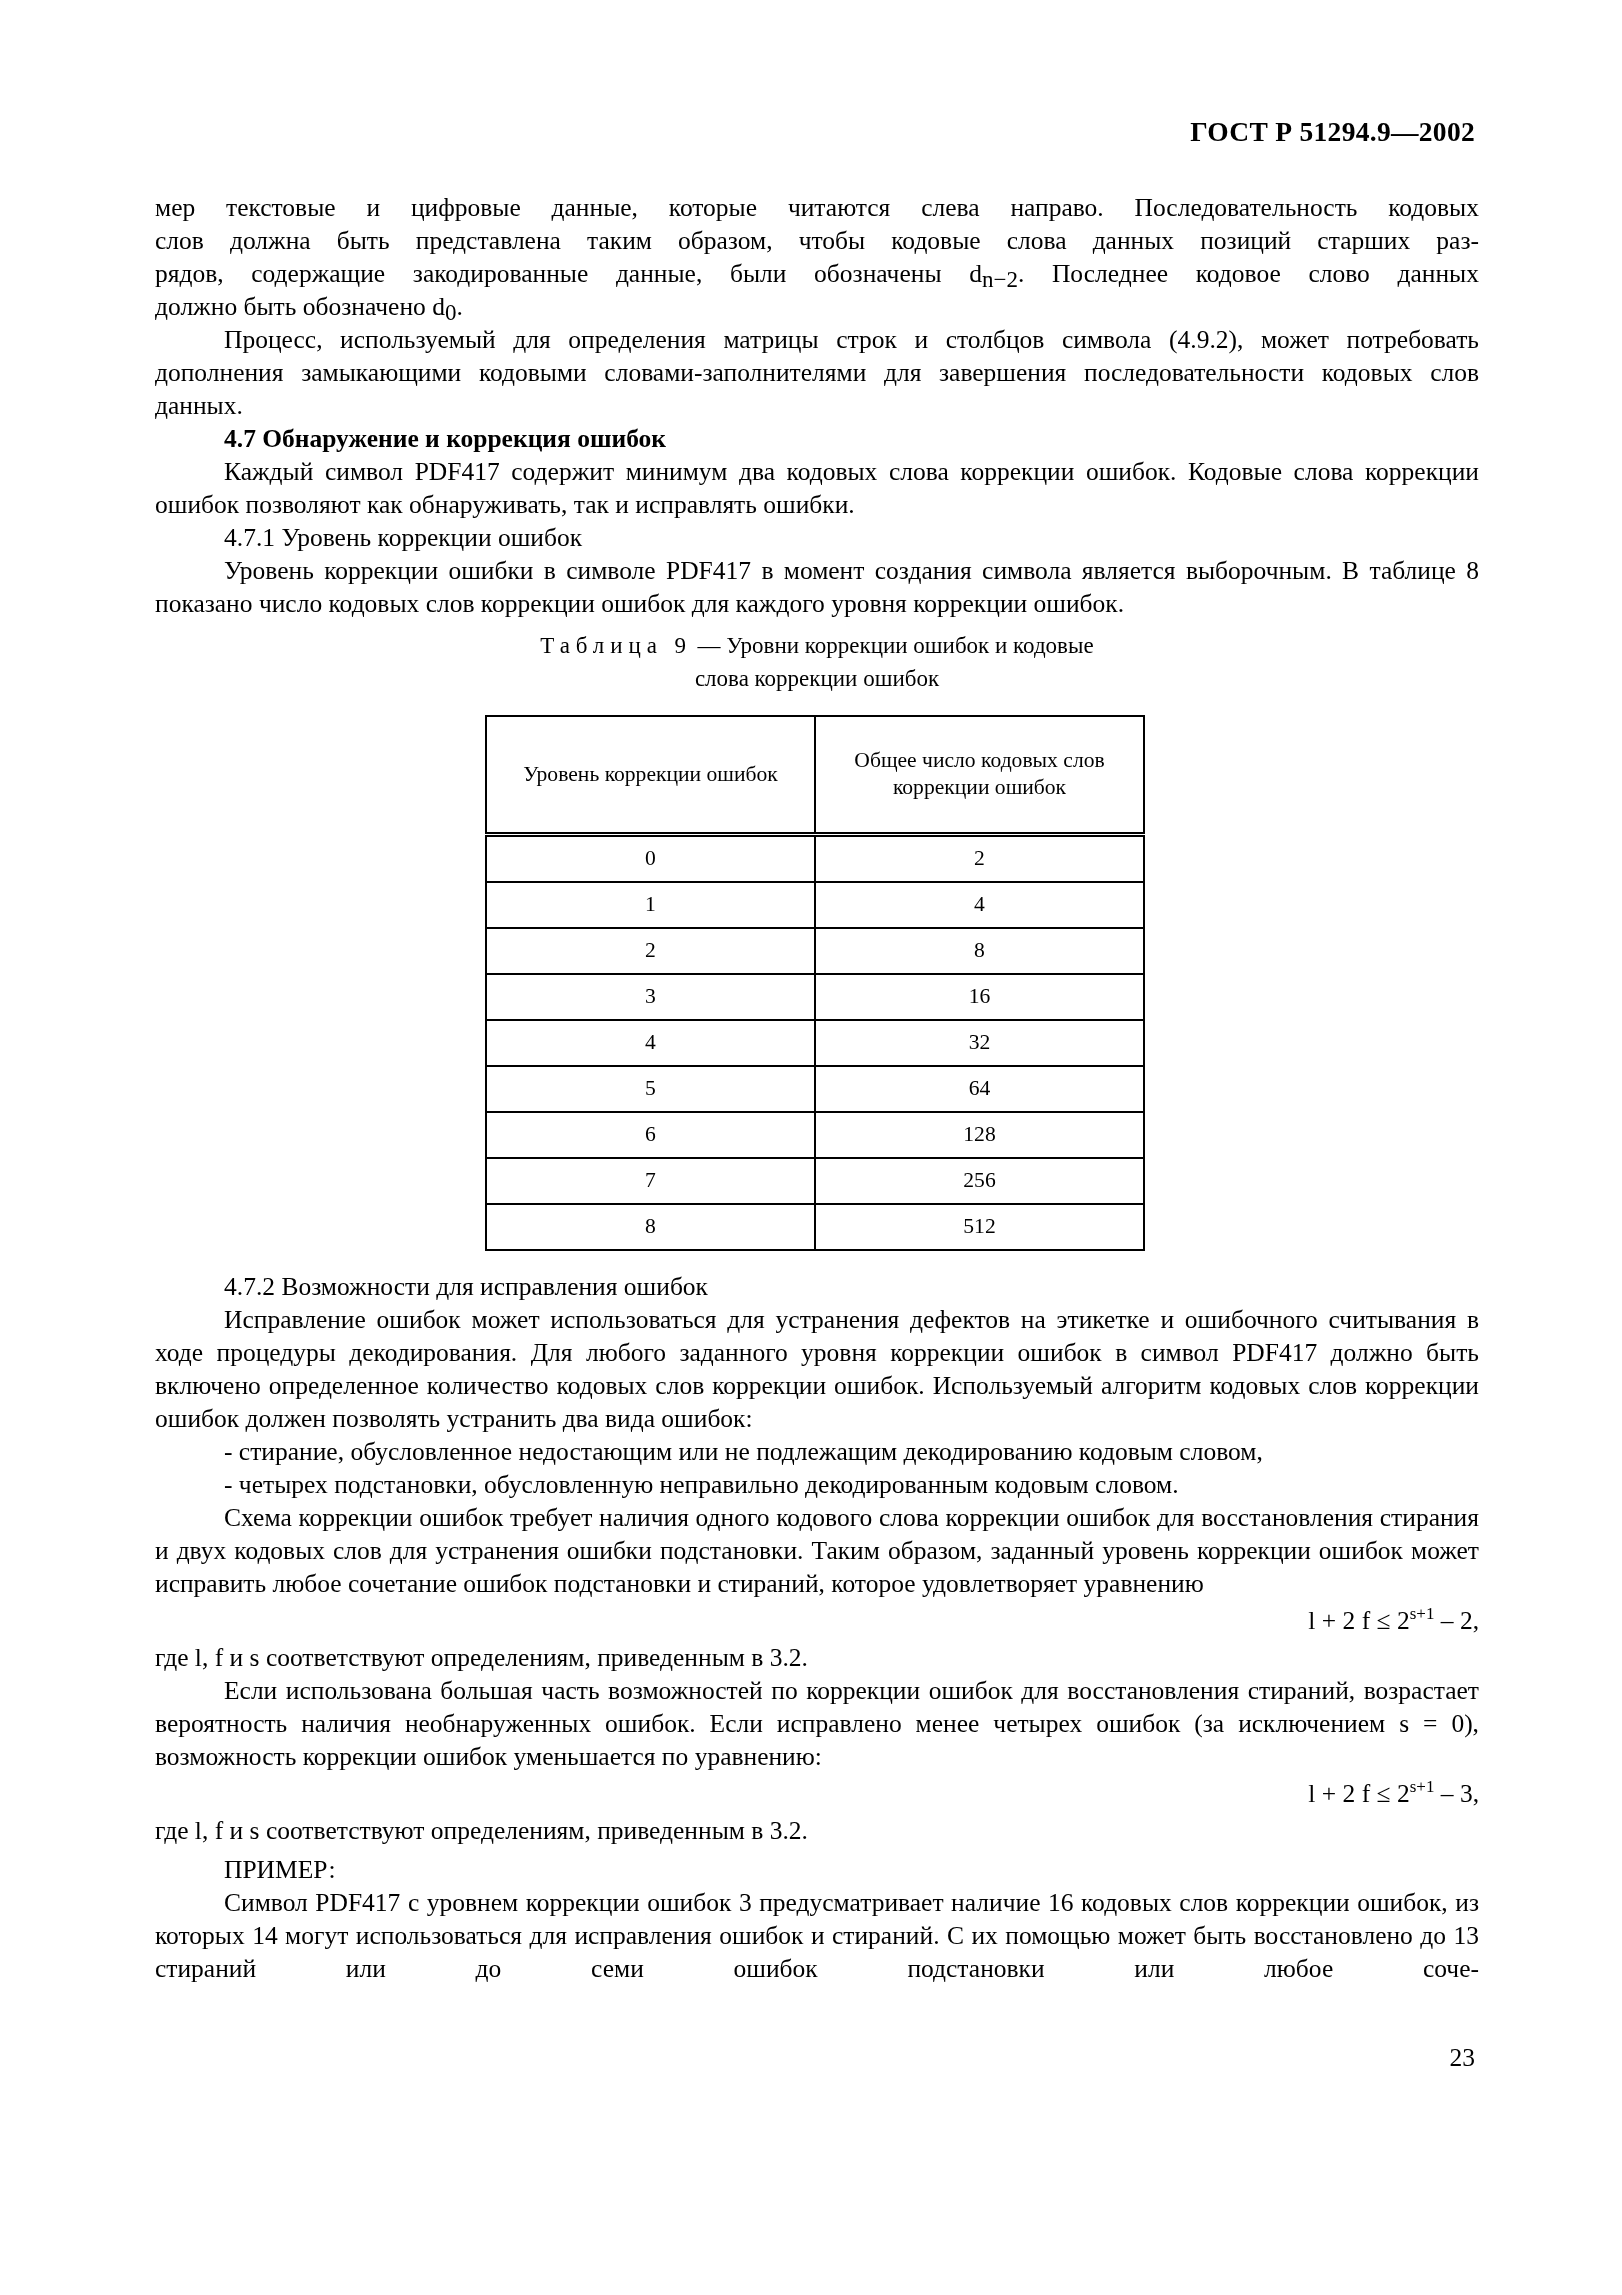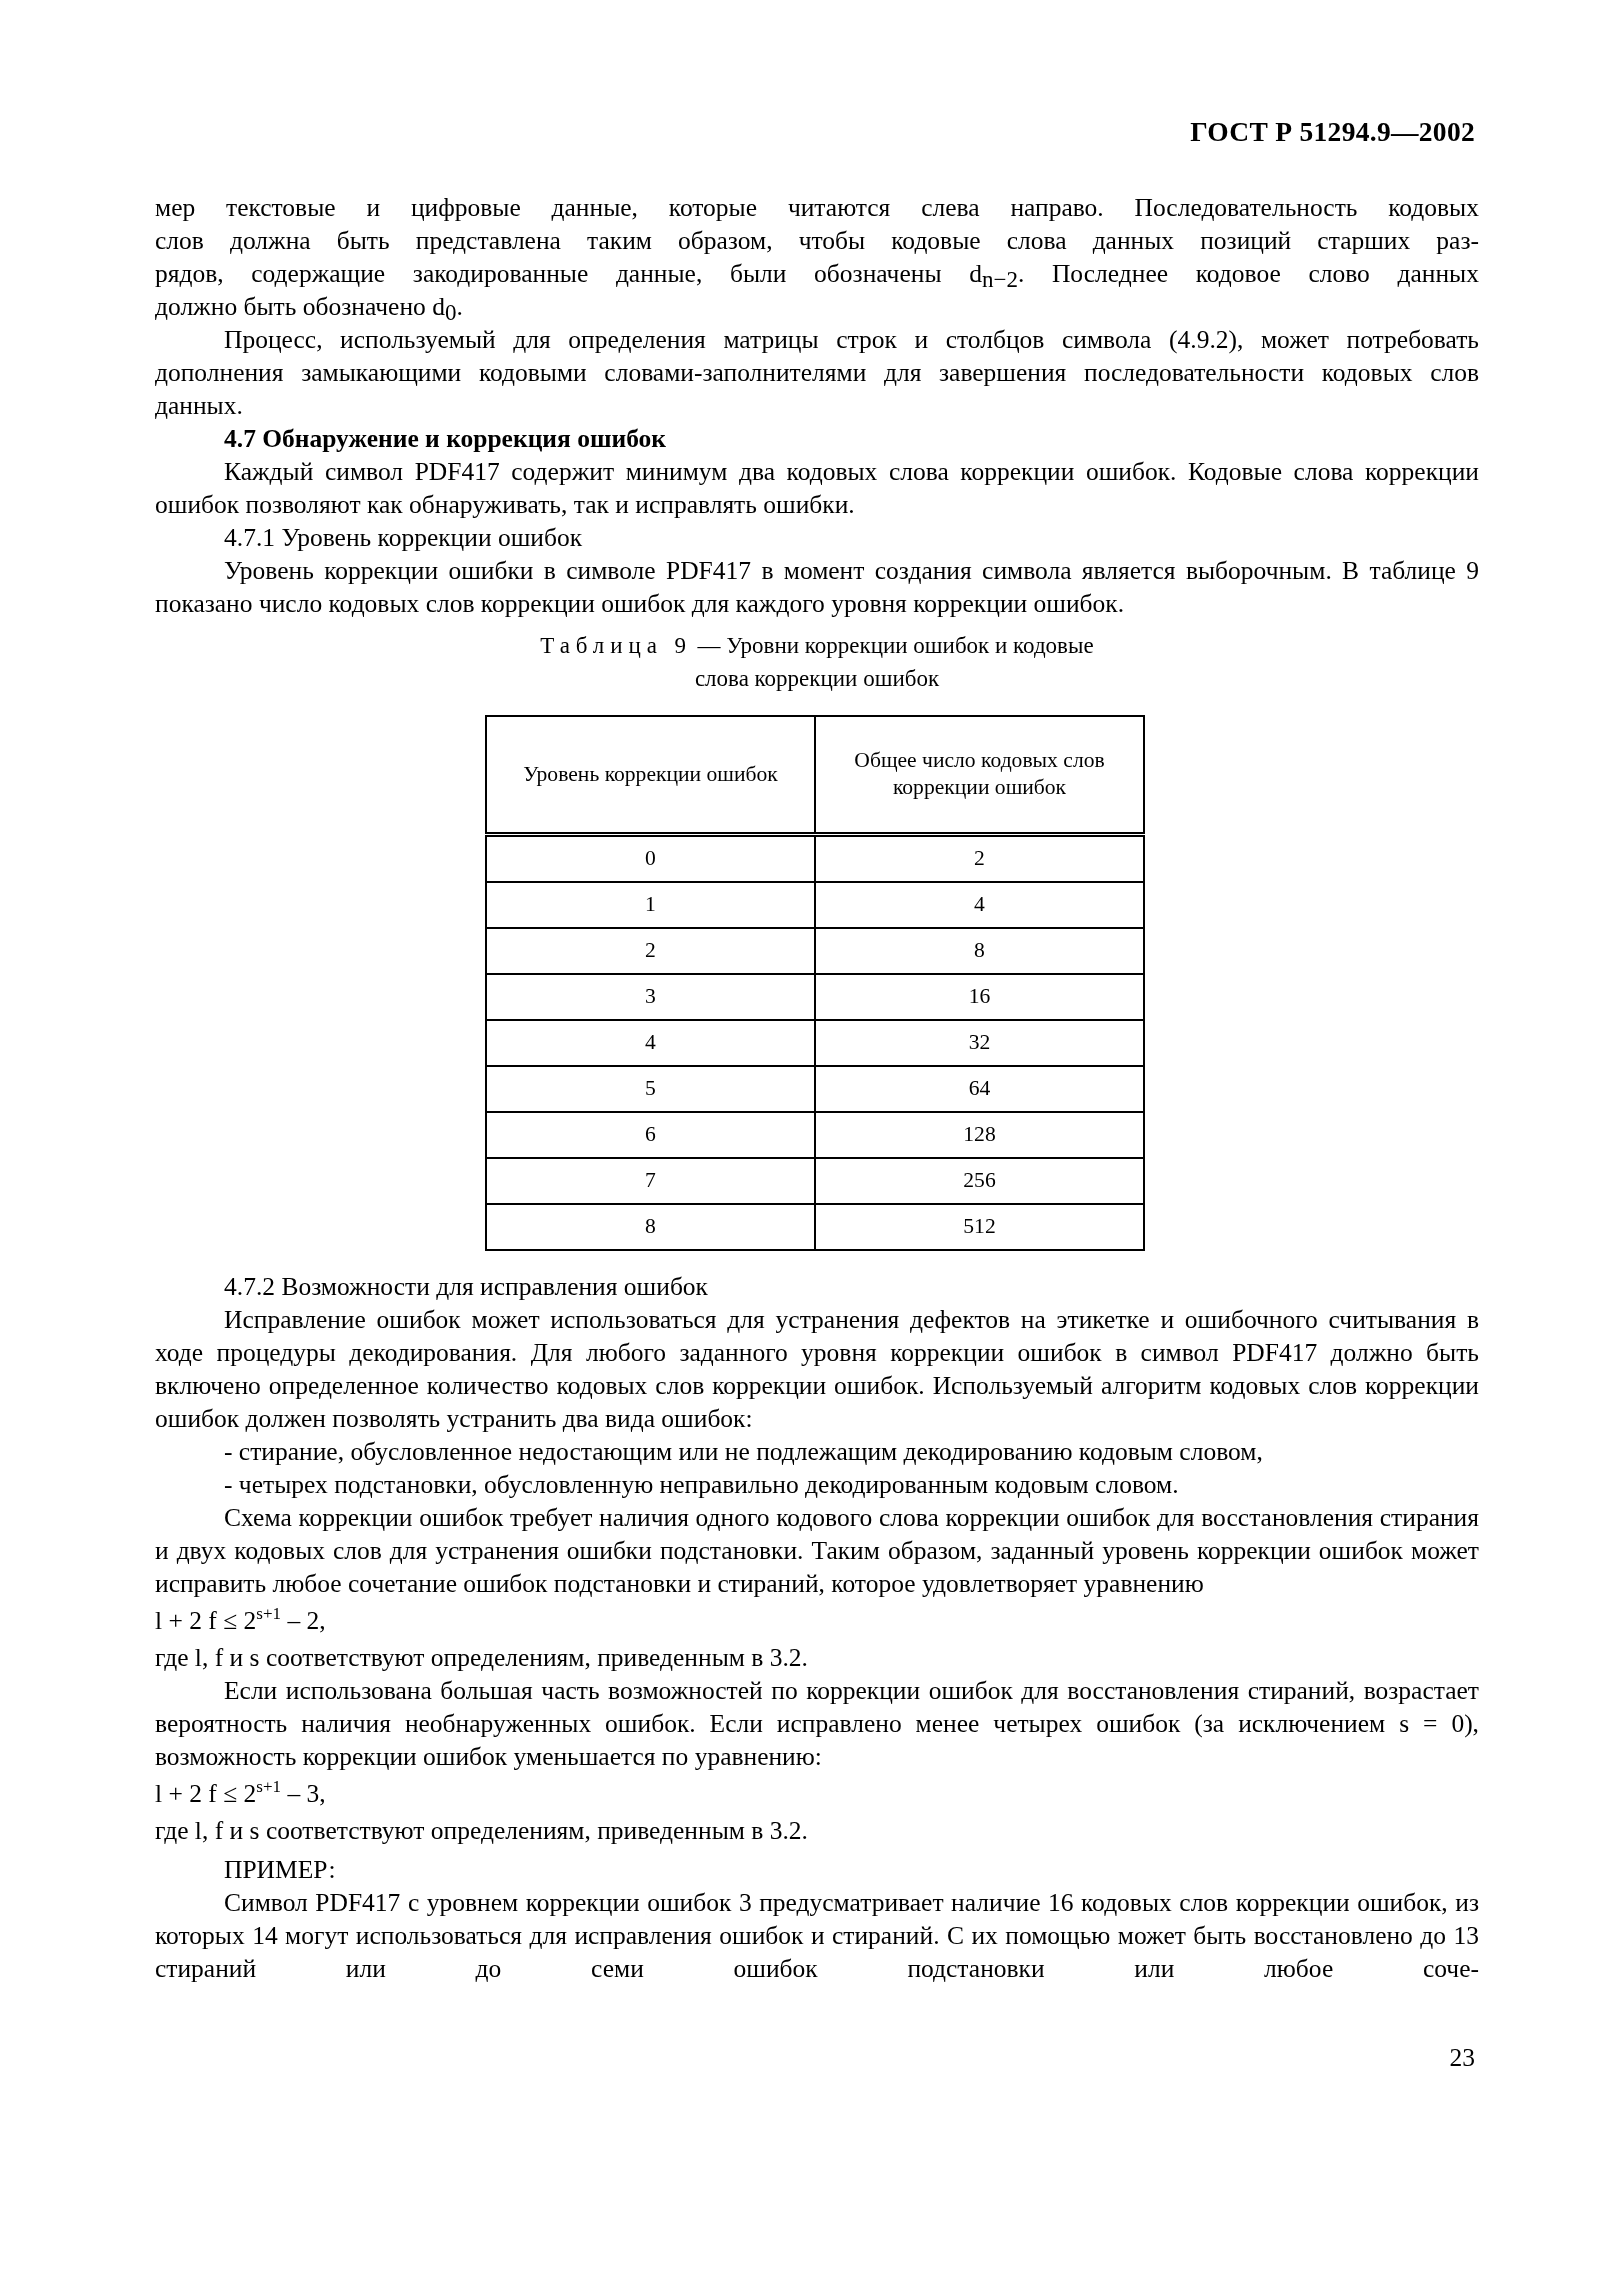--- a/index.html
+++ b/index.html
@@ -36,21 +36,21 @@
     font-size: 21.6px;
   }
   table.t9 th, table.t9 td {
     border: 2px solid #000; text-align: center; font-weight: normal;
   }
   table.t9 th { height: 115px; line-height: 27.5px; padding: 0 13px; }
   table.t9 thead tr { border-bottom: 5.9px double #000; }
   table.t9 thead th { border-bottom: 5.9px double #000; }
   table.t9 td { height: 42px; }
   table.t9 td.c1 { width: 50%; }
-  .formula { text-align: left; margin: 3.9px 0 3.9px 0; }
+  .formula { text-align: right; margin: 3.9px 0 3.9px 0; }
   .bullet { text-indent: 69px; text-align-last: left; }
   .page-num {
     position: absolute; top: 2043px; right: 147px; font-size: 25.5px;
   }
   .gap-sm { height: 6.5px; }
 </style>
 </head>
 <body>
 
 <div class="page">
@@ -67,21 +67,21 @@
     </p>
 
     <p class="indent">Процесс, используемый для определения матрицы строк и столбцов символа (4.9.2), может потребовать дополнения замыкающими кодовыми словами-заполнителями для завершения последовательности кодовых слов данных.</p>
 
     <p class="heading-bold">4.7 Обнаружение и коррекция ошибок</p>
 
     <p class="indent">Каждый символ PDF417 содержит минимум два кодовых слова коррекции ошибок. Кодовые слова коррекции ошибок позволяют как обнаруживать, так и исправлять ошибки.</p>
 
     <p class="subheading">4.7.1 Уровень коррекции ошибок</p>
 
-    <p class="indent">Уровень коррекции ошибки в символе PDF417 в момент создания символа является выборочным. В таблице 9 показано число кодовых слов коррекции ошибок для каждого уровня коррекции ошибок.</p>
+    <p class="indent">Уровень коррекции ошибки в символе PDF417 в момент создания символа является выборочным. В таблице 8 показано число кодовых слов коррекции ошибок для каждого уровня коррекции ошибок.</p>
 
     <div class="caption">
       <div><span class="spaced">Таблица 9</span><span> — Уровни коррекции ошибок и кодовые</span></div>
       <div>слова коррекции ошибок</div>
     </div>
 
     <table class="t9">
       <thead>
         <tr>
           <th>Уровень коррекции ошибок</th>

